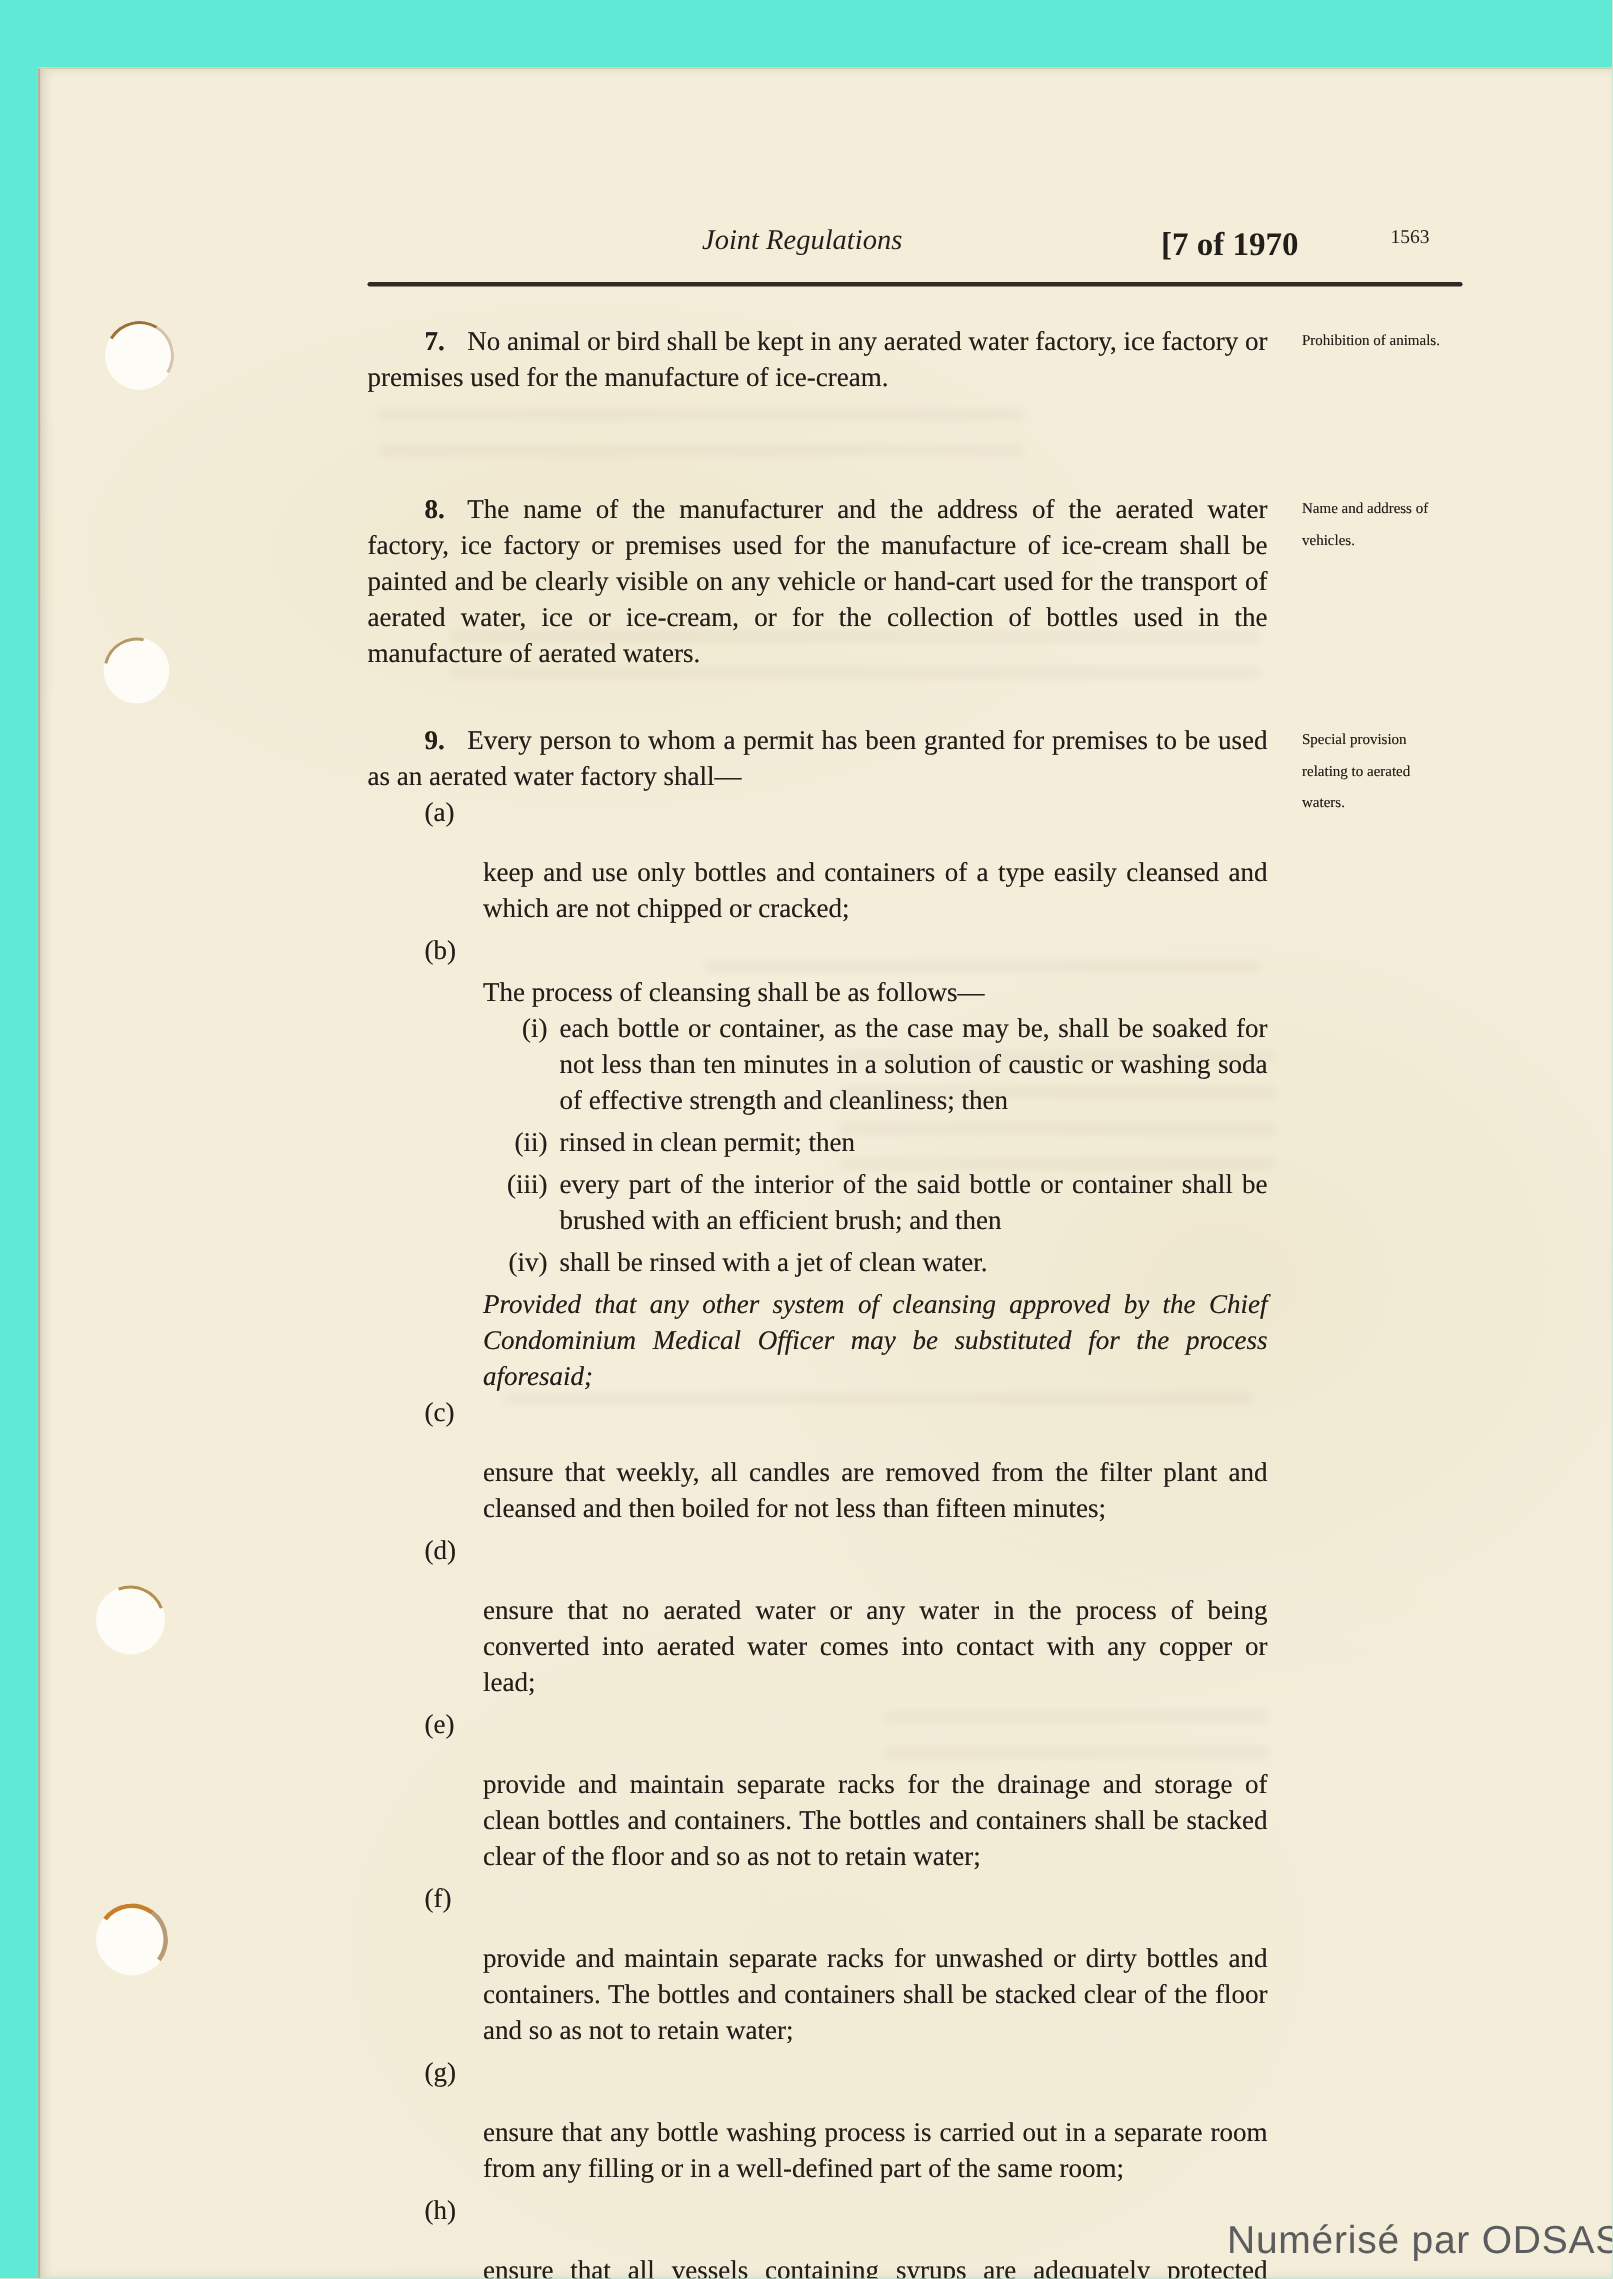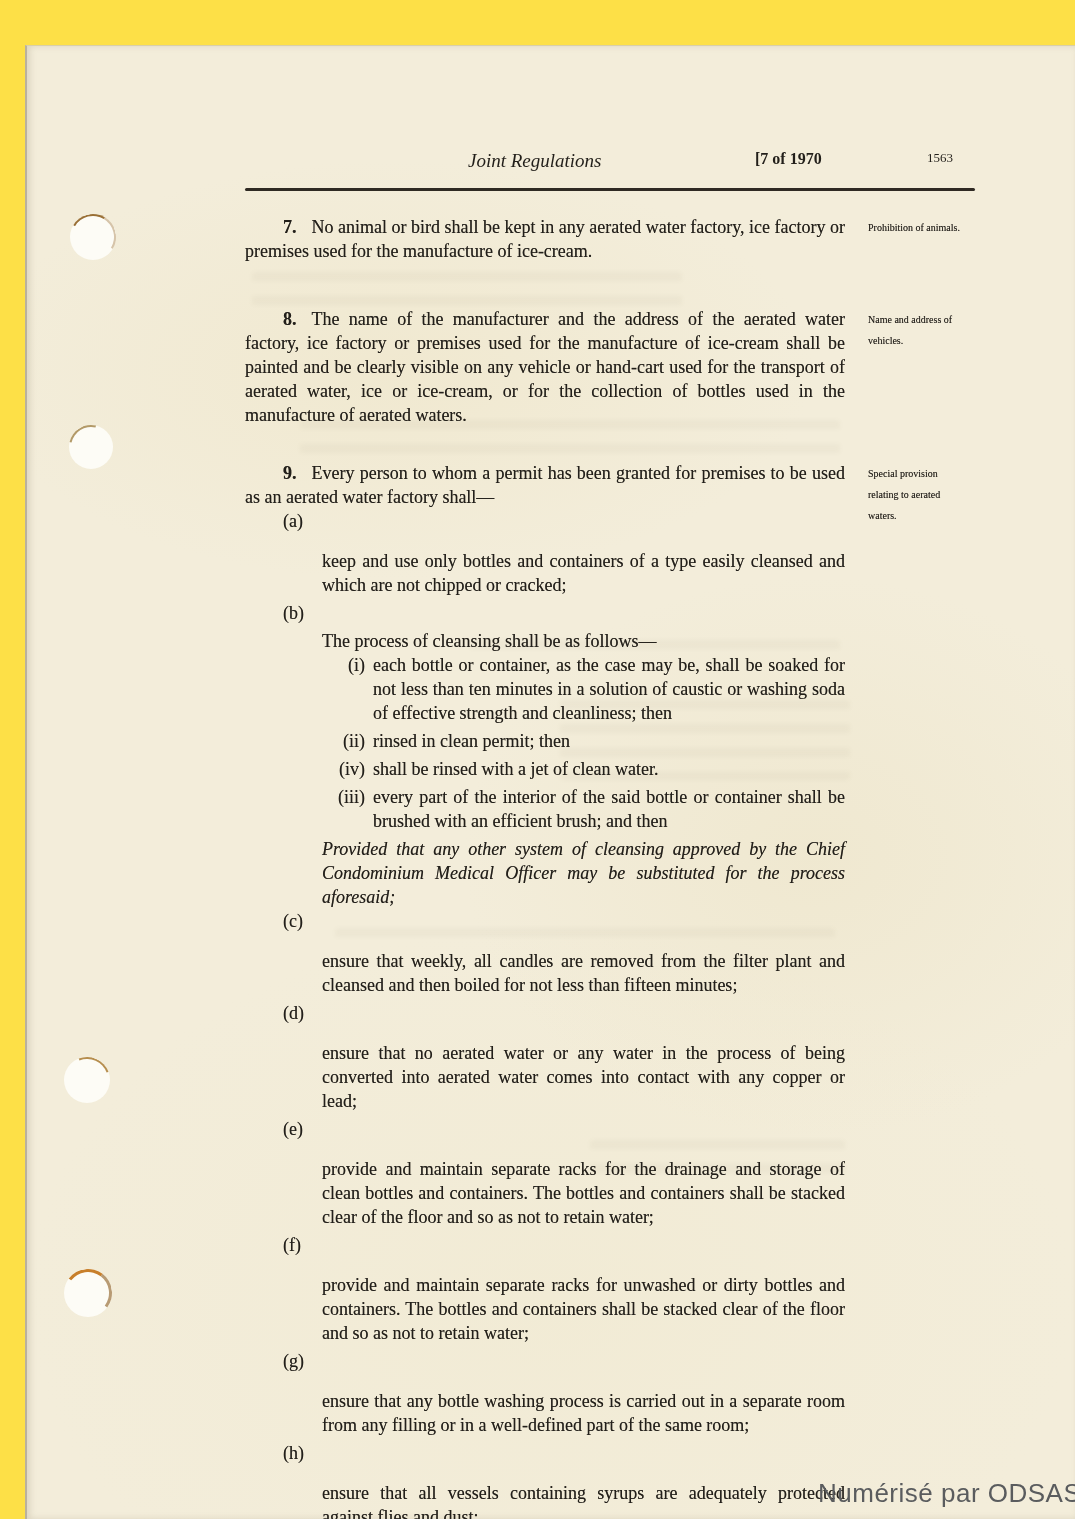--- a/index.html
+++ b/index.html
@@ -1,21 +1,21 @@
 <!DOCTYPE html>
 <html><head>
 <meta charset="utf-8">
 <style>
   html,body{margin:0;padding:0;}
   body{background:#e8e4d6;}
   .scan{
     position:relative;
     width:1075px;height:1519px;
     margin:0 auto;
-    background:#fde047;
+    background:#5eead4;
     overflow:hidden;
     font-family:"Liberation Serif", serif;
     color:#221f1a;
   }
   
   .page{
     position:absolute;left:25px;top:45px;right:0;bottom:0;
     background-color:#f3edda;
     background-image:
       radial-gradient(ellipse 600px 300px at 35% 22%, rgba(238,229,200,.55), transparent 70%),
@@ -35,41 +35,41 @@
   .h1::before{border-top-color:#9a7036;border-right-color:rgba(154,112,54,.4);transform:rotate(-14deg);}
   .h2{left:69px;top:425px;width:44px;height:44px;}
   .h2::before{border-top-color:#b39a68;transform:rotate(-32deg);}
   .h3{left:64px;top:1057px;width:46px;height:46px;}
   .h3::before{border-top-color:#b68e4e;transform:rotate(24deg);}
   .h4{left:64px;top:1269px;width:48px;height:48px;}
   .h4::before{border-width:3px;border-top-color:#c87f2a;border-right-color:rgba(138,90,30,.6);transform:rotate(-8deg);}
 
   
   .hdr-title{position:absolute;left:468px;top:150px;font-style:italic;font-size:19px;z-index:2;}
-  .hdr-issue{position:absolute;left:755px;top:150px;font-weight:bold;font-size:16px;z-index:2;}
+  .hdr-issue{position:absolute;left:774px;top:150px;font-weight:bold;font-size:22px;z-index:2;}
   .hdr-page{position:absolute;left:927px;top:150px;font-size:13px;z-index:2;}
   .hdr-rule{position:absolute;left:245px;top:188px;width:730px;height:3px;background:#2f2a23;border-radius:2px;z-index:2;}
 
   
   .body{
     position:absolute;left:245px;top:215px;width:600px;z-index:2;
     font-size:18px;line-height:24px;
     text-shadow:0 0 .4px rgba(20,15,10,.55);
   }
   .body p{margin:0;}
   .sec{position:relative;}
   .para{text-align:justify;}
   .para.opening{text-indent:38px;}
   .num{font-weight:bold;padding-right:15px;}
   .note{
     position:absolute;left:623px;top:2px;width:92px;
     font-size:10px;line-height:21px;text-align:left;text-indent:0;
     text-shadow:0 0 .3px rgba(20,15,10,.5);
   }
-  .sec7{margin-bottom:44px;}
+  .sec7{margin-bottom:64px;}
   .sec8{margin-bottom:34px;}
   .intro{margin-bottom:4px;}
   .item{display:flex;padding-left:38px;margin-bottom:4px;}
   .ilabel{flex:none;width:39px;}
   .itext{flex:1;text-align:justify;margin-top:40px;}
   .subhead{padding-left:77px;margin:8px 0 2px 0;}
   .subitem{display:flex;padding-left:84px;margin-bottom:4px;}
   .slabel{flex:none;width:36px;text-align:right;padding-right:8px;box-sizing:content-box;}
   .stext{flex:1;text-align:justify;}
   .proviso{padding-left:77px;margin:5px 0 4px 0;text-align:justify;font-style:italic;}
@@ -146,26 +146,26 @@
 
       <div class="subitem">
         <span class="slabel">(i)</span>
         <span class="stext">each bottle or container, as the case may be, shall be soaked for not less than ten minutes in a solution of caustic or washing soda of effective strength and cleanliness; then</span>
       </div>
       <div class="subitem">
         <span class="slabel">(ii)</span>
         <span class="stext">rinsed in clean permit; then</span>
       </div>
       <div class="subitem">
+        <span class="slabel">(iii)</span>
+        <span class="stext">every part of the interior of the said bottle or container shall be brushed with an efficient brush; and then</span>
+      </div>
+      <div class="subitem">
         <span class="slabel">(iv)</span>
         <span class="stext">shall be rinsed with a jet of clean water.</span>
-      </div>
-      <div class="subitem">
-        <span class="slabel">(iii)</span>
-        <span class="stext">every part of the interior of the said bottle or container shall be brushed with an efficient brush; and then</span>
       </div>
 
       <p class="proviso">Provided that any other system of cleansing approved by the Chief Condominium Medical Officer may be substituted for the process aforesaid;</p>
 
       <div class="item">
         <span class="ilabel">(c)</span>
         <span class="itext">ensure that weekly, all candles are removed from the filter plant and cleansed and then boiled for not less than fifteen minutes;</span>
       </div>
       <div class="item">
         <span class="ilabel">(d)</span>

